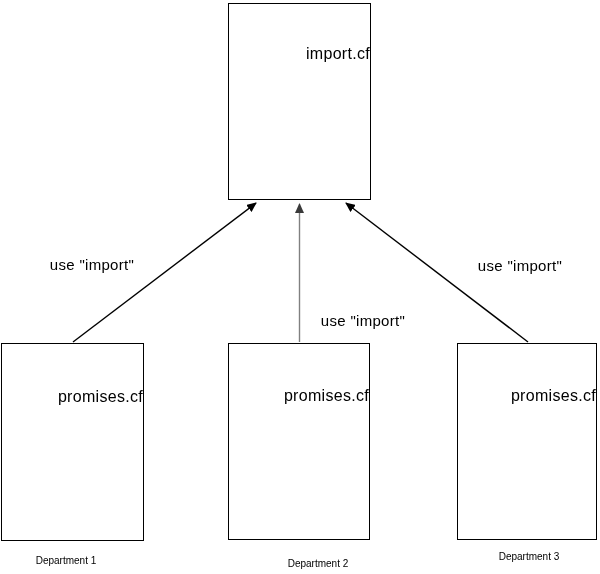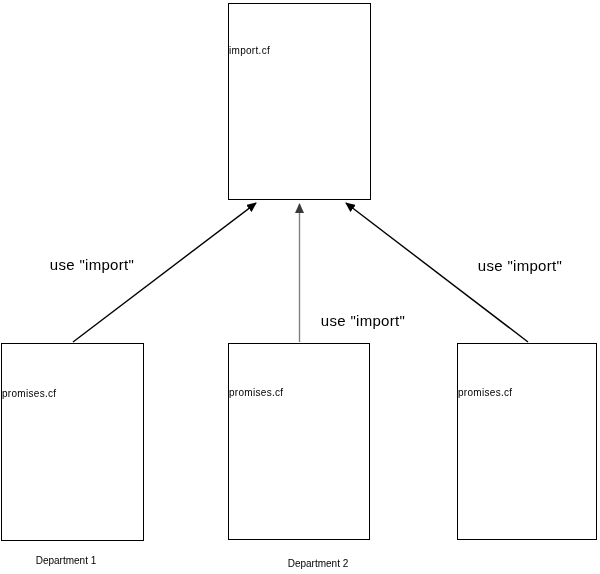--- a/index.html
+++ b/index.html
@@ -19,22 +19,22 @@
   .node {
     position: absolute;
     border: 1px solid #000000;
     background: #ffffff;
     box-sizing: border-box;
   }
   .node-label {
     position: absolute;
     left: 0;
     width: 100%;
-    text-align: left;
-    font-size: 10px;
+    text-align: right;
+    font-size: 16px;
     letter-spacing: 0.3px;
     color: #000000;
   }
   #node-import      { left: 228px; top: 3px;   width: 143px; height: 197px; }
   #node-promises-1  { left: 1px;   top: 343px; width: 143px; height: 198px; }
   #node-promises-2  { left: 228px; top: 343px; width: 142px; height: 197px; }
   #node-promises-3  { left: 457px; top: 343px; width: 140px; height: 197px; }
   #node-import .node-label     { top: 41px; }
   #node-promises-1 .node-label { top: 44px; }
   #node-promises-2 .node-label { top: 43px; }
@@ -107,14 +107,15 @@
     <line x1="299.5" y1="342" x2="299.5" y2="204" stroke="#808080" stroke-width="1.4" marker-end="url(#arrow-gray)"></line>
     <line x1="528" y1="342" x2="346" y2="203" stroke="#000000" stroke-width="1.4" marker-end="url(#arrow-black)"></line>
   </svg>
 
   <div class="edge-label" id="edge-label-left">use "import"</div>
   <div class="edge-label" id="edge-label-middle">use "import"</div>
   <div class="edge-label" id="edge-label-right">use "import"</div>
 
   <div class="dept-caption" id="dept-1">Department 1</div>
   <div class="dept-caption" id="dept-2">Department 2</div>
+  <div class="dept-caption" id="dept-3">Department 3</div>
 
 </div>
 
 </body></html>

